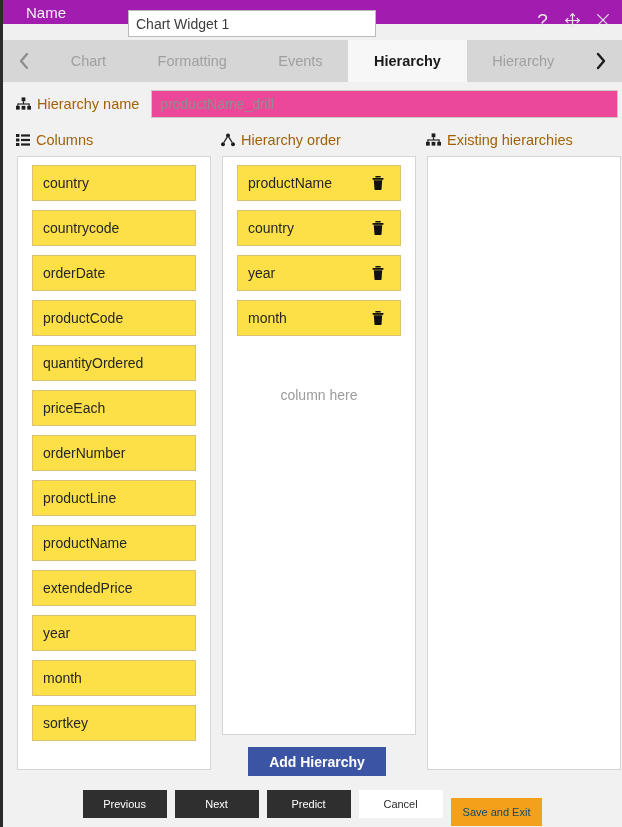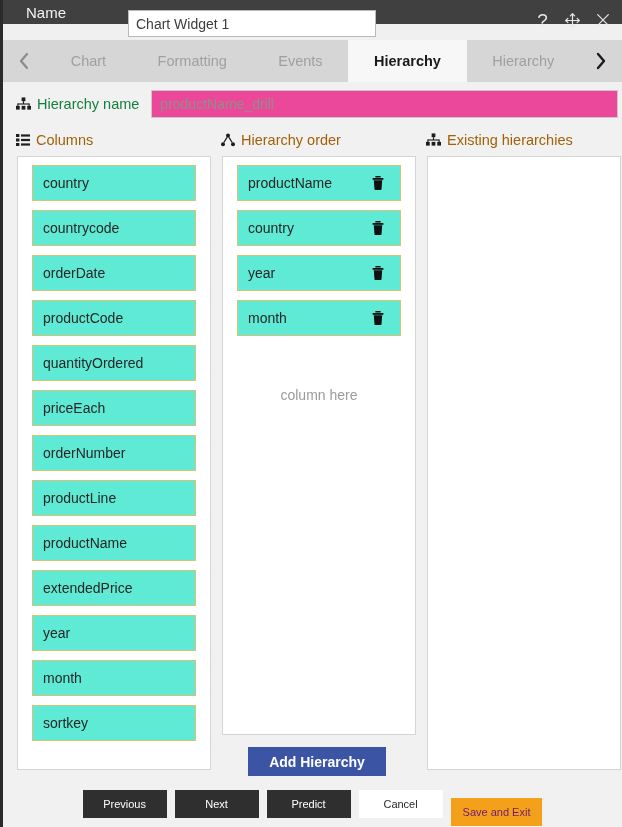--- a/index.html
+++ b/index.html
@@ -19,21 +19,21 @@
     background: #f0f0f0;
     box-sizing: border-box;
     border-left: 3px solid #2b2b2b;
   }
 
   
   .titlebar {
     position: absolute;
     left: 0; top: 0;
     width: 619px; height: 24px;
-    background: #404040;
+    background: #a21caf;
     display: flex;
     align-items: center;
     box-sizing: border-box;
   }
   .titlebar-label {
     color: #f2f2f2;
     font-size: 15px;
     margin-left: 23px;
     width: 100px;
     user-select: none;
@@ -134,21 +134,21 @@
     height: 34px;
     display: flex;
     align-items: center;
   }
   .hname-label {
     display: flex;
     align-items: center;
     gap: 6px;
     margin-left: 13px;
     font-size: 14.5px;
-    color: #15803d;
+    color: #a16207;
     user-select: none;
   }
   .hname-input {
     margin-left: 12px;
     width: 467px;
     height: 28px;
     background: #ec4899;
     border: 1px solid #c9c9c9;
     box-sizing: border-box;
     font-family: "Liberation Sans", sans-serif;
@@ -191,21 +191,21 @@
 
   .chip-list {
     padding: 8px 0 8px 0;
     display: flex;
     flex-direction: column;
     gap: 9px;
   }
   .chip {
     margin: 0 14px;
     height: 36px;
-    background: #5eead4;
+    background: #fde047;
     border: 1px solid #d9c271;
     box-sizing: border-box;
     display: flex;
     align-items: center;
     padding: 0 10px;
     font-size: 14px;
     color: #262626;
     cursor: grab;
     user-select: none;
   }
@@ -265,21 +265,21 @@
     min-width: 84px;
     border: none;
     font-family: "Liberation Sans", sans-serif;
     font-size: 11px;
     cursor: pointer;
     user-select: none;
     padding: 0 12px;
   }
   .fbtn.dark   { background: #2f2f2f; color: #ffffff; }
   .fbtn.plain  { background: #ffffff; color: #2b2b2b; }
-  .fbtn.orange { background: #f5a01b; color: #701a75; margin-top: 16px; }
+  .fbtn.orange { background: #f5a01b; color: #0c4a6e; margin-top: 16px; }
 </style>
 </head>
 <body>
 
 <div id="app">
 
   <div class="titlebar">
     <div class="titlebar-label">Name</div>
     <input class="titlebar-input" type="text" value="Chart Widget 1" style="">
     <div class="titlebar-icons">

